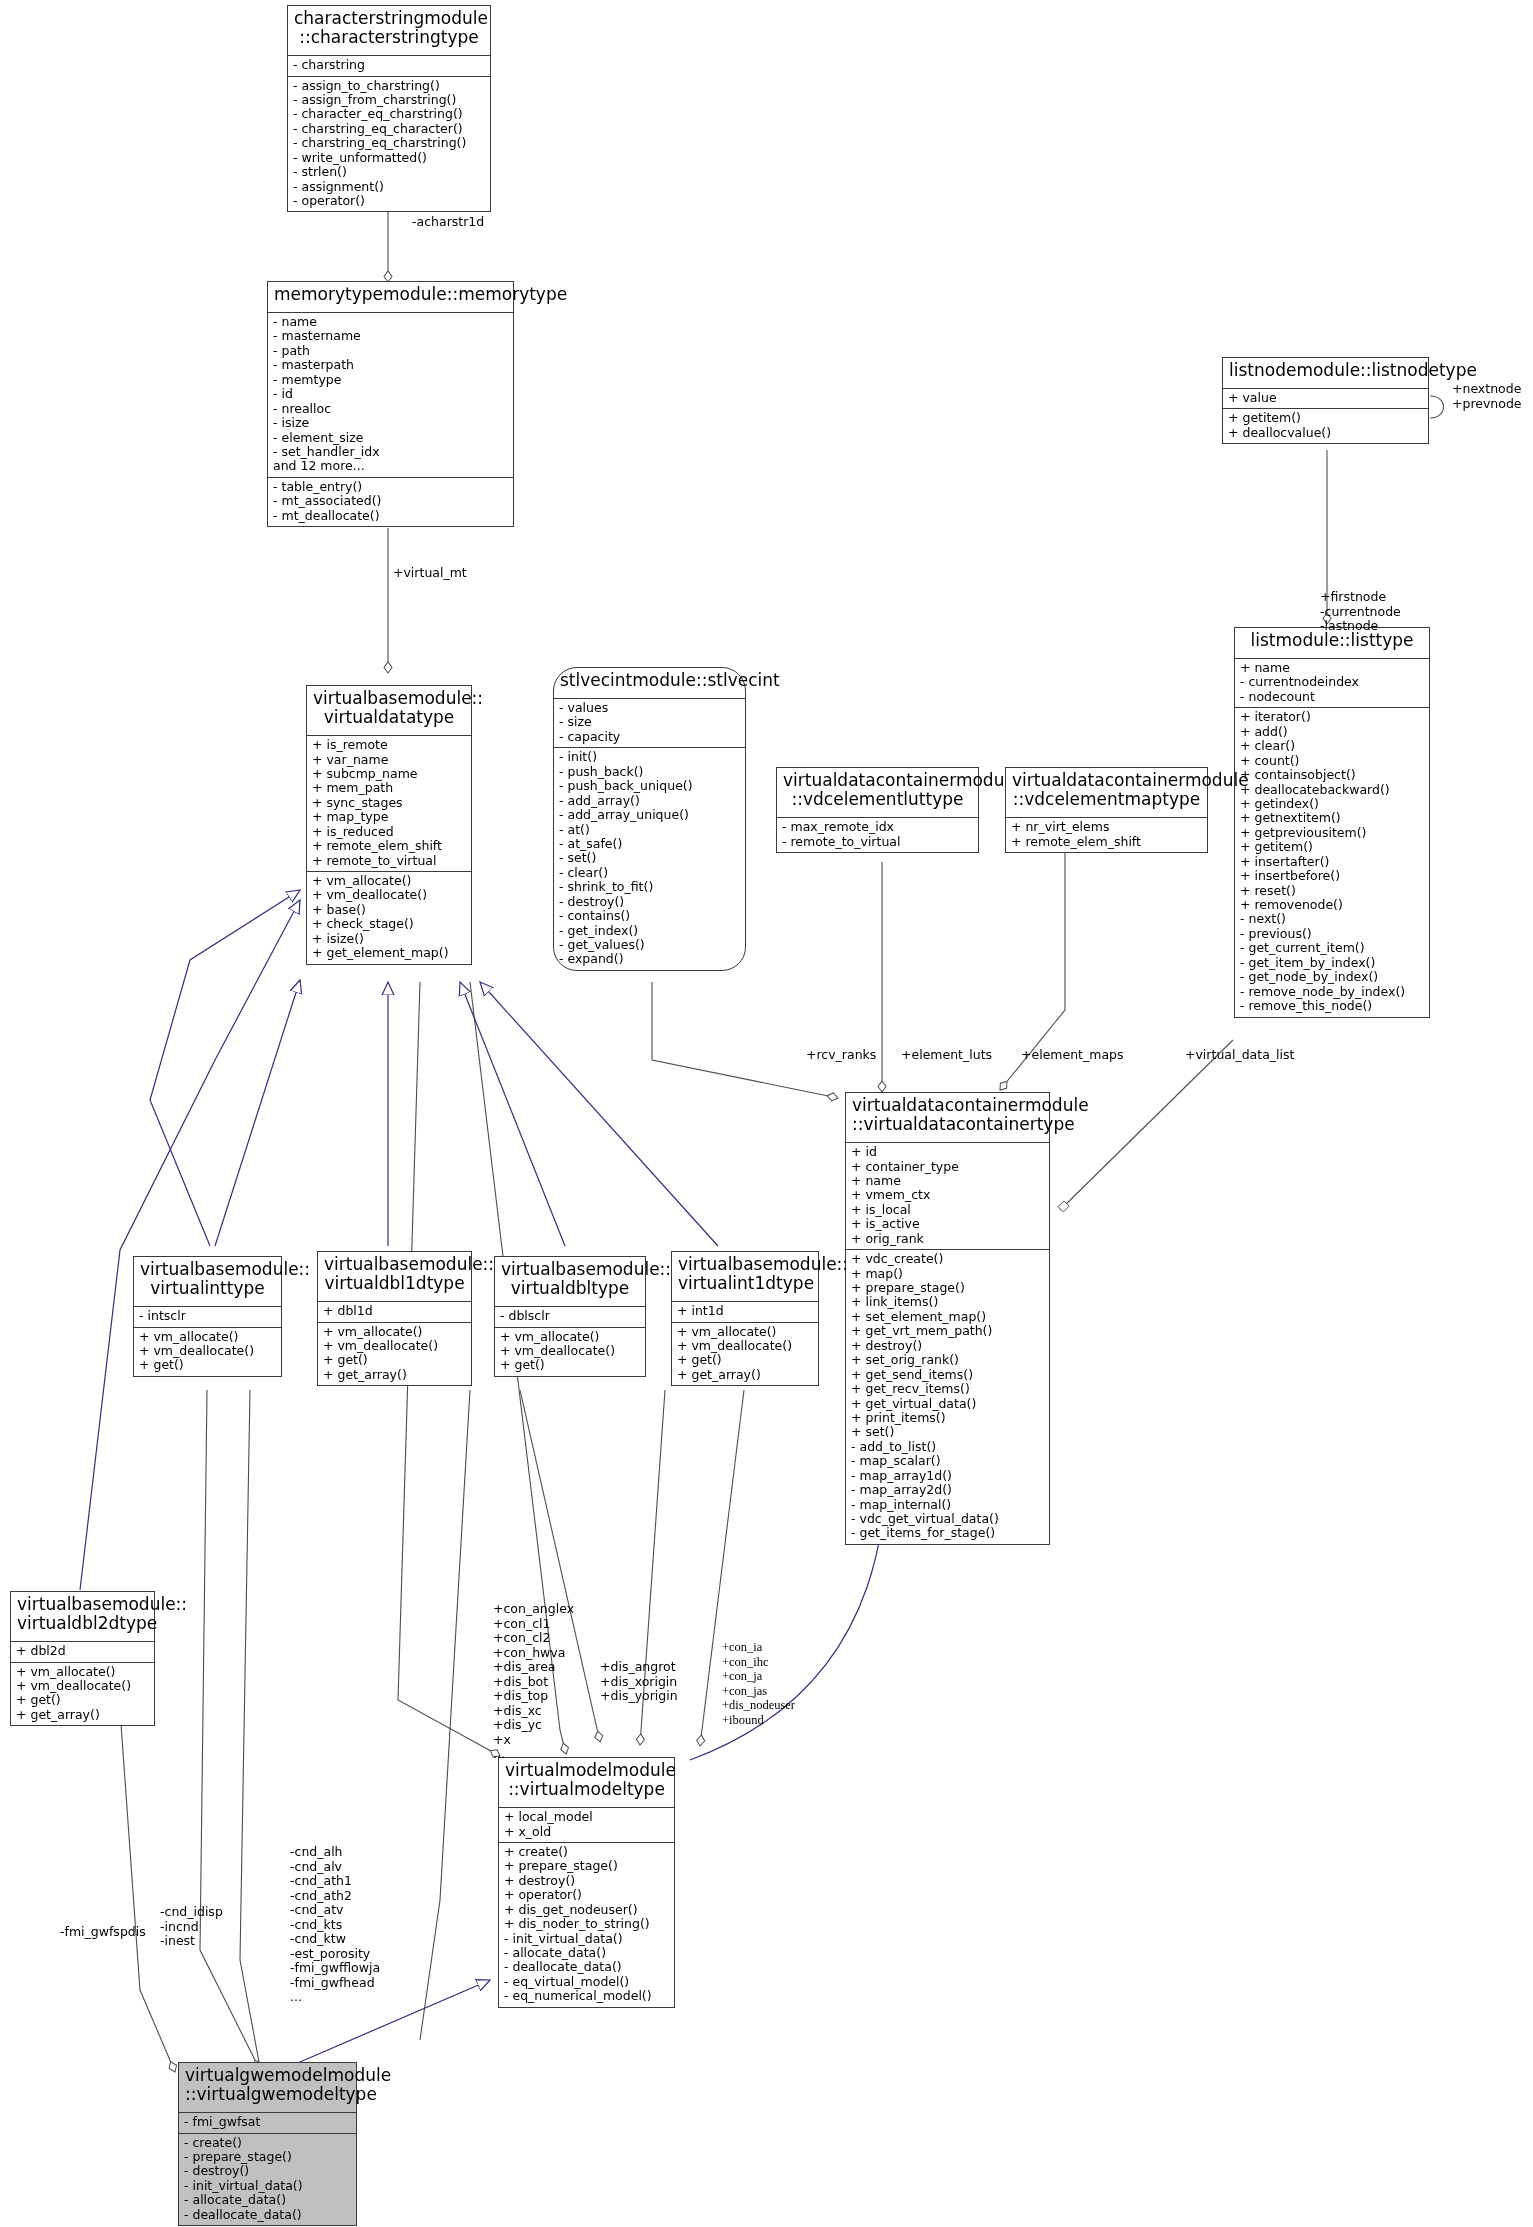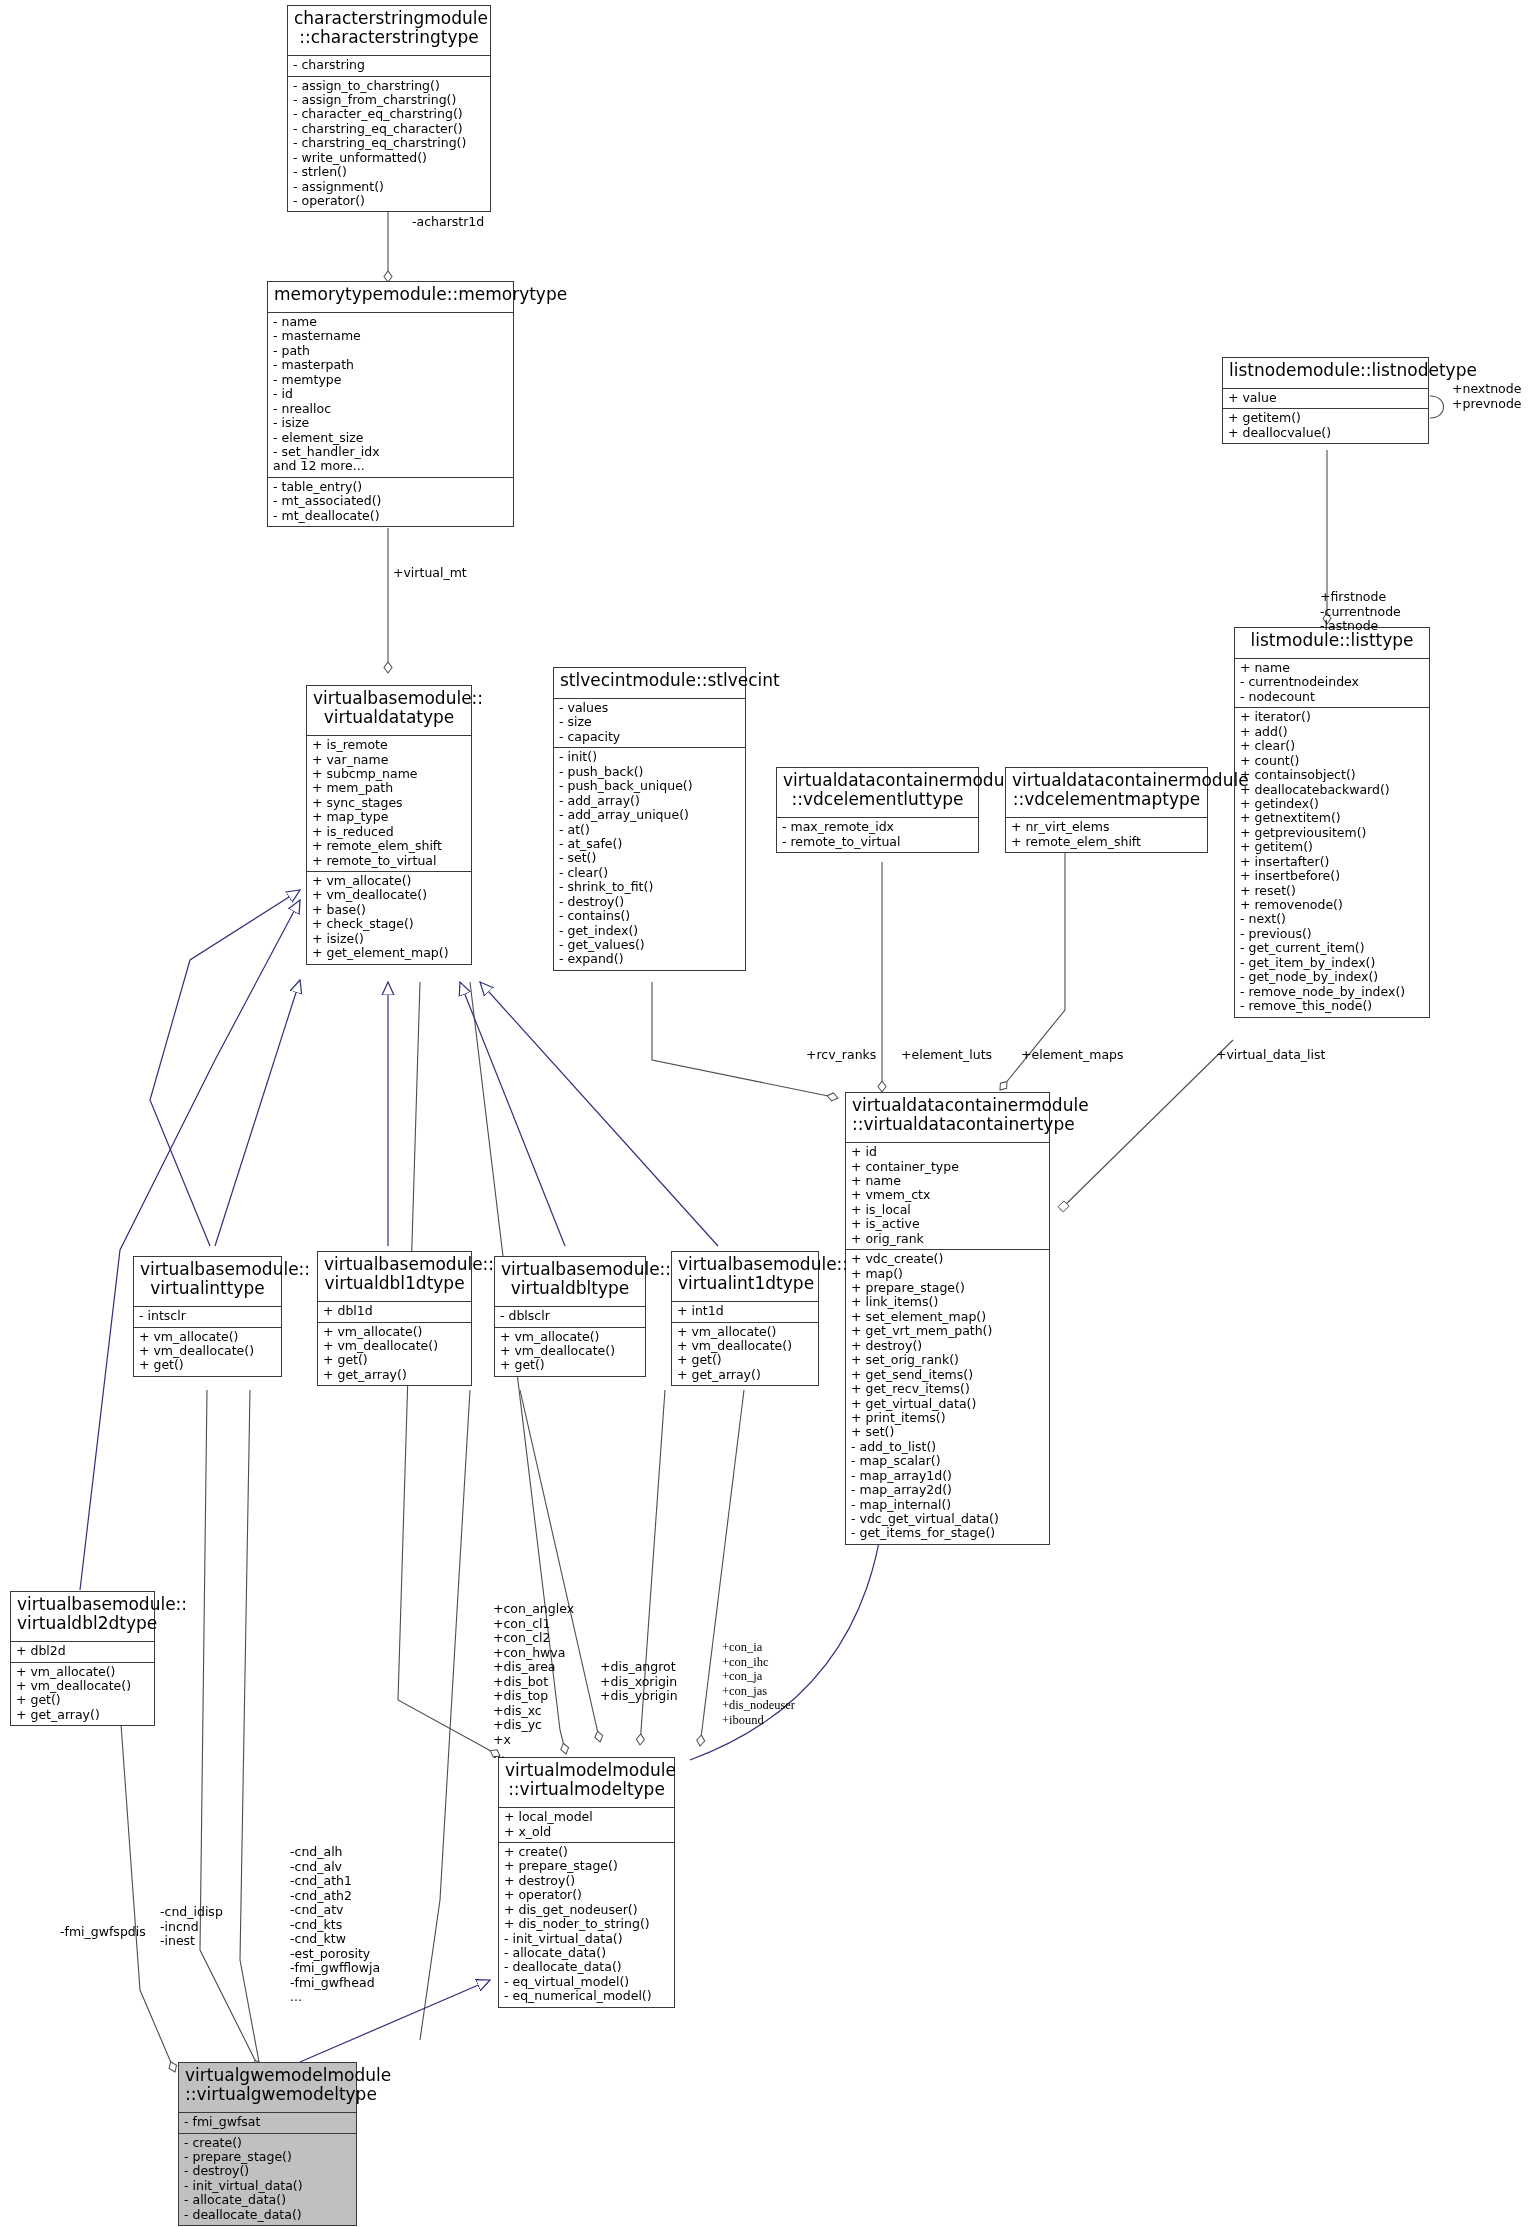--- a/index.html
+++ b/index.html
@@ -188,21 +188,21 @@
     <div class="sect">
       <div class="row">+ vm_allocate()</div>
       <div class="row">+ vm_deallocate()</div>
       <div class="row">+ base()</div>
       <div class="row">+ check_stage()</div>
       <div class="row">+ isize()</div>
       <div class="row">+ get_element_map()</div>
     </div>
   </div>
 
-  <div class="node" style="left:553px;top:667px;width:193px;">
+  <div class="node" style="left:553px;top:667px;width:193px;border-radius:24px;">
     <div class="title">stlvecintmodule::stlvecint</div>
     <div class="sect">
       <div class="row">- values</div>
       <div class="row">- size</div>
       <div class="row">- capacity</div>
     </div>
     <div class="sect">
       <div class="row">- init()</div>
       <div class="row">- push_back()</div>
       <div class="row">- push_back_unique()</div>
@@ -384,21 +384,21 @@
   <div class="edge-label el-left" style="left:392px;top:215px;margin-left:20px;">-acharstr1d</div>
   <div class="edge-label el-left" style="left:393px;top:566px;">+virtual_mt</div>
   <div class="edge-label el-left" style="left:1452px;top:382px;">+nextnode
 +prevnode</div>
   <div class="edge-label el-center" style="left:1320px;top:550px;width:130px;">+firstnode
 -currentnode
 -lastnode</div>
   <div class="edge-label el-left" style="left:806px;top:1048px;">+rcv_ranks</div>
   <div class="edge-label el-left" style="left:901px;top:1048px;">+element_luts</div>
   <div class="edge-label el-left" style="left:1021px;top:1048px;">+element_maps</div>
-  <div class="edge-label el-left" style="left:1216px;top:1048px;">+virtual_data_list</div>
+  <div class="edge-label el-left" style="left:1185px;top:1048px;">+virtual_data_list</div>
 
   <div class="edge-label el-center" style="left:60px;top:1885px;width:140px;">-fmi_gwfspdis</div>
   <div class="edge-label el-center" style="left:160px;top:1865px;width:130px;">-cnd_idisp
 -incnd
 -inest</div>
   <div class="edge-label el-center" style="left:290px;top:1805px;width:150px;">-cnd_alh
 -cnd_alv
 -cnd_ath1
 -cnd_ath2
 -cnd_atv

